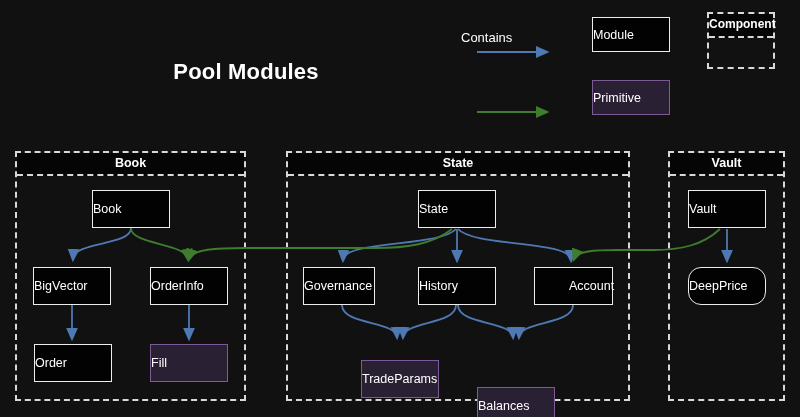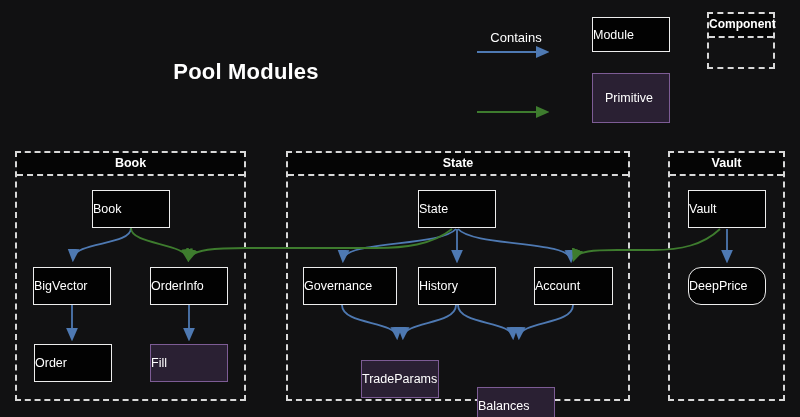--- a/index.html
+++ b/index.html
@@ -18,21 +18,21 @@
     position:relative;width:800px;height:417px;overflow:hidden;
     background:var(--background);
     font-family:"Liberation Sans","DejaVu Sans",sans-serif;
     color:var(--text);
   }
   .page-title{
     position:absolute;left:146px;top:59px;width:200px;
     text-align:center;font-size:22px;font-weight:bold;letter-spacing:.2px;
   }
   
-  .legend-label{position:absolute;width:110px;text-align:center;font-size:13px;}
+  .legend-label{position:absolute;width:110px;font-size:13px;}
   .legend-contains{left:461px;top:30px;}
   .legend-processes{left:459px;top:89px;}
   
   .node{
     position:absolute;width:78px;height:38px;box-sizing:border-box;
     background:var(--box-fill);border:1.5px solid var(--box-border);
     display:flex;align-items:center;justify-content:flex-start;
     font-size:12.5px;white-space:nowrap;
   }
   .node.primitive{background:var(--primitive-fill);border-color:var(--primitive-border);}
@@ -68,43 +68,43 @@
 
 <div class="stage">
 
   <div class="page-title">Pool Modules</div>
 
   <div class="legend-label legend-contains">Contains</div>
 
   <div class="node" style="left:592px;top:17px;height:35px;">
     <span>Module</span>
   </div>
-  <div class="node primitive" style="left:592px;top:73px;height:50px;padding-left:12px;">
+  <div class="node primitive" style="left:592px;top:80px;height:35px;">
     <span>Primitive</span>
   </div>
   <div class="component-box">
     <div class="component-title">Component</div>
   </div>
 
   <div class="container" style="left:15px;top:151px;width:231px;height:250px;">
     <div class="container-header">Book</div>
   </div>
   <div class="node" style="left:92px;top:190px;">Book</div>
   <div class="node" style="left:33px;top:267px;">BigVector</div>
   <div class="node" style="left:150px;top:267px;">OrderInfo</div>
   <div class="node" style="left:34px;top:344px;">Order</div>
   <div class="node primitive" style="left:150px;top:344px;">Fill</div>
 
   <div class="container" style="left:286px;top:151px;width:344px;height:250px;">
     <div class="container-header">State</div>
   </div>
   <div class="node" style="left:418px;top:190px;">State</div>
-  <div class="node" style="left:303px;top:267px;width:94px;">Governance</div>
+  <div class="node" style="left:303px;top:267px;width:72px;">Governance</div>
   <div class="node" style="left:418px;top:267px;">History</div>
-  <div class="node" style="left:534px;top:267px;width:79px;">Account</div>
+  <div class="node" style="left:534px;top:267px;width:79px;padding-left:34px;">Account</div>
   <div class="node primitive" style="left:361px;top:344px;margin-top:16px;">TradeParams</div>
   <div class="node primitive" style="left:477px;top:344px;margin-top:43px;">Balances</div>
 
   <div class="container" style="left:668px;top:151px;width:117px;height:250px;">
     <div class="container-header">Vault</div>
   </div>
   <div class="node" style="left:688px;top:190px;">Vault</div>
   <div class="node" style="left:688px;top:267px;border-radius:13px;">DeepPrice</div>
 
   <svg class="edges" width="800" height="417" viewBox="0 0 800 417">

